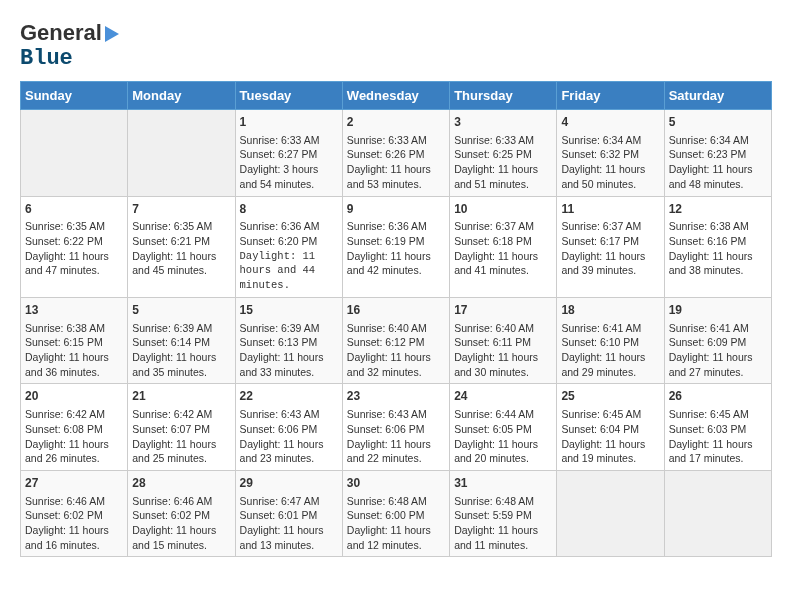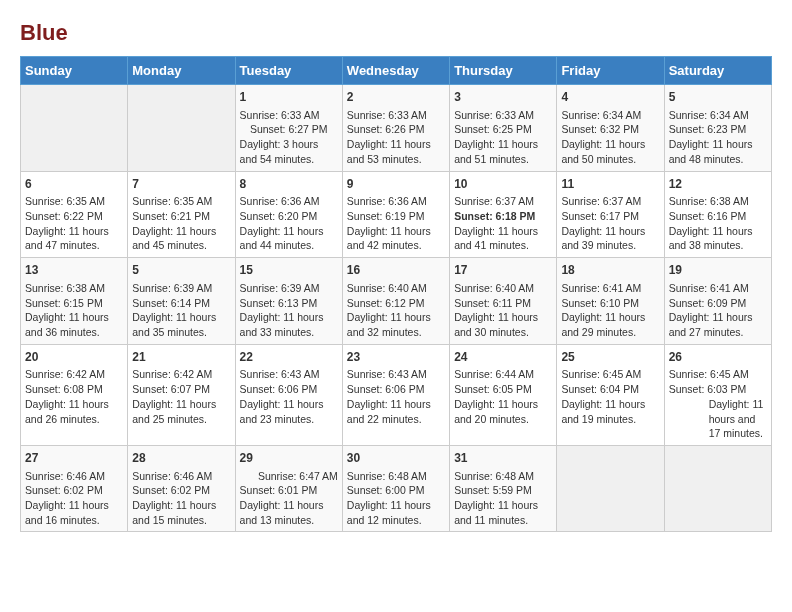--- a/index.html
+++ b/index.html
@@ -74,22 +74,26 @@
       display: block;
       margin-bottom: 2px;
     }
     .empty { background: #f0f0f0 !important; }
   </style>
 </head>
 <body>
 
 <div class="header">
   <div class="logo">
+    <div class="logo-line">
+      <span style="font-size:22px;font-weight:bold;color:#333;">General</span>
+      <span style="display:inline-block;width:0;height:0;border-top:8px solid transparent;border-bottom:8px solid transparent;border-left:14px solid #4a90d9;margin-left:3px;margin-top:2px;"></span>
+    </div>
     <div>
-      <span style="font-size:22px;font-weight:bold;color:#7f1d1d;">Blue</span>
+      <span style="font-size:22px;font-weight:bold;color:#0c4a6e;font-family:Liberation Mono, monospace;">Blue</span>
     </div>
   </div>
   <div class="title-block">
     <div class="month-title"></div>
     <div class="location"></div>
   </div>
 </div>
 
 <table>
   <thead>
@@ -103,21 +107,21 @@
         <th>Saturday</th>
       </tr>
   </thead>
   <tbody id="calendar-body">
   <tr>
         <td class="empty"></td>
         <td class="empty"></td>
         <td>
           <span class="day-num">1</span>
           <span style="display: block;">Sunrise: 6:33 AM</span>
-          <span style="display: block; text-align: center;">Sunset: 6:27 PM</span>
+          <span style="display: block;">Sunset: 6:27 PM</span>
           <span style="display: block;">Daylight: 3 hours and 54 minutes.</span>
         </td>
         <td>
           <span class="day-num">2</span>
           <span style="display: block;">Sunrise: 6:33 AM</span>
           <span style="display: block;">Sunset: 6:26 PM</span>
           <span style="display: block;">Daylight: 11 hours and 53 minutes.</span>
         </td>
         <td>
           <span class="day-num">3</span>
@@ -148,32 +152,32 @@
         <td>
           <span class="day-num">7</span>
           <span style="display: block;">Sunrise: 6:35 AM</span>
           <span style="display: block;">Sunset: 6:21 PM</span>
           <span style="display: block;">Daylight: 11 hours and 45 minutes.</span>
         </td>
         <td>
           <span class="day-num">8</span>
           <span style="display: block;">Sunrise: 6:36 AM</span>
           <span style="display: block;">Sunset: 6:20 PM</span>
-          <span style="display: block;">Daylight: 11 hours and 44 minutes.</span>
+          <span style="display: block; font-family: Liberation Mono, monospace;">Daylight: 11 hours and 44 minutes.</span>
         </td>
         <td>
           <span class="day-num">9</span>
           <span style="display: block;">Sunrise: 6:36 AM</span>
           <span style="display: block;">Sunset: 6:19 PM</span>
           <span style="display: block;">Daylight: 11 hours and 42 minutes.</span>
         </td>
         <td>
           <span class="day-num">10</span>
           <span style="display: block;">Sunrise: 6:37 AM</span>
-          <span style="display: block; font-weight: bold;">Sunset: 6:18 PM</span>
+          <span style="display: block;">Sunset: 6:18 PM</span>
           <span style="display: block;">Daylight: 11 hours and 41 minutes.</span>
         </td>
         <td>
           <span class="day-num">11</span>
           <span style="display: block;">Sunrise: 6:37 AM</span>
           <span style="display: block;">Sunset: 6:17 PM</span>
           <span style="display: block;">Daylight: 11 hours and 39 minutes.</span>
         </td>
         <td>
           <span class="day-num">12</span>
@@ -260,39 +264,39 @@
         <td>
           <span class="day-num">25</span>
           <span style="display: block;">Sunrise: 6:45 AM</span>
           <span style="display: block;">Sunset: 6:04 PM</span>
           <span style="display: block;">Daylight: 11 hours and 19 minutes.</span>
         </td>
         <td>
           <span class="day-num">26</span>
           <span style="display: block;">Sunrise: 6:45 AM</span>
           <span style="display: block;">Sunset: 6:03 PM</span>
-          <span style="display: block; margin-left: 40px;">Daylight: 11 hours and 17 minutes.</span>
+          <span style="display: block;">Daylight: 11 hours and 17 minutes.</span>
         </td>
       </tr>
       <tr>
         <td>
           <span class="day-num">27</span>
           <span style="display: block;">Sunrise: 6:46 AM</span>
           <span style="display: block;">Sunset: 6:02 PM</span>
           <span style="display: block;">Daylight: 11 hours and 16 minutes.</span>
         </td>
         <td>
           <span class="day-num">28</span>
           <span style="display: block;">Sunrise: 6:46 AM</span>
           <span style="display: block;">Sunset: 6:02 PM</span>
           <span style="display: block;">Daylight: 11 hours and 15 minutes.</span>
         </td>
         <td>
           <span class="day-num">29</span>
-          <span style="display: block; text-align: right;">Sunrise: 6:47 AM</span>
+          <span style="display: block;">Sunrise: 6:47 AM</span>
           <span style="display: block;">Sunset: 6:01 PM</span>
           <span style="display: block;">Daylight: 11 hours and 13 minutes.</span>
         </td>
         <td>
           <span class="day-num">30</span>
           <span style="display: block;">Sunrise: 6:48 AM</span>
           <span style="display: block;">Sunset: 6:00 PM</span>
           <span style="display: block;">Daylight: 11 hours and 12 minutes.</span>
         </td>
         <td>

